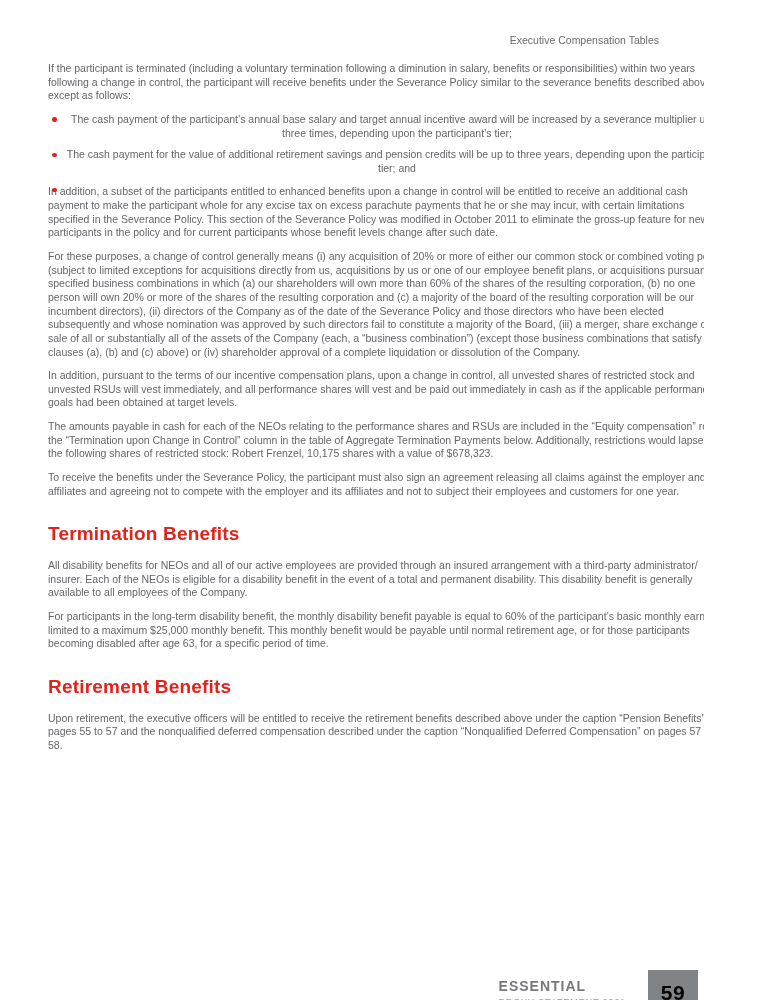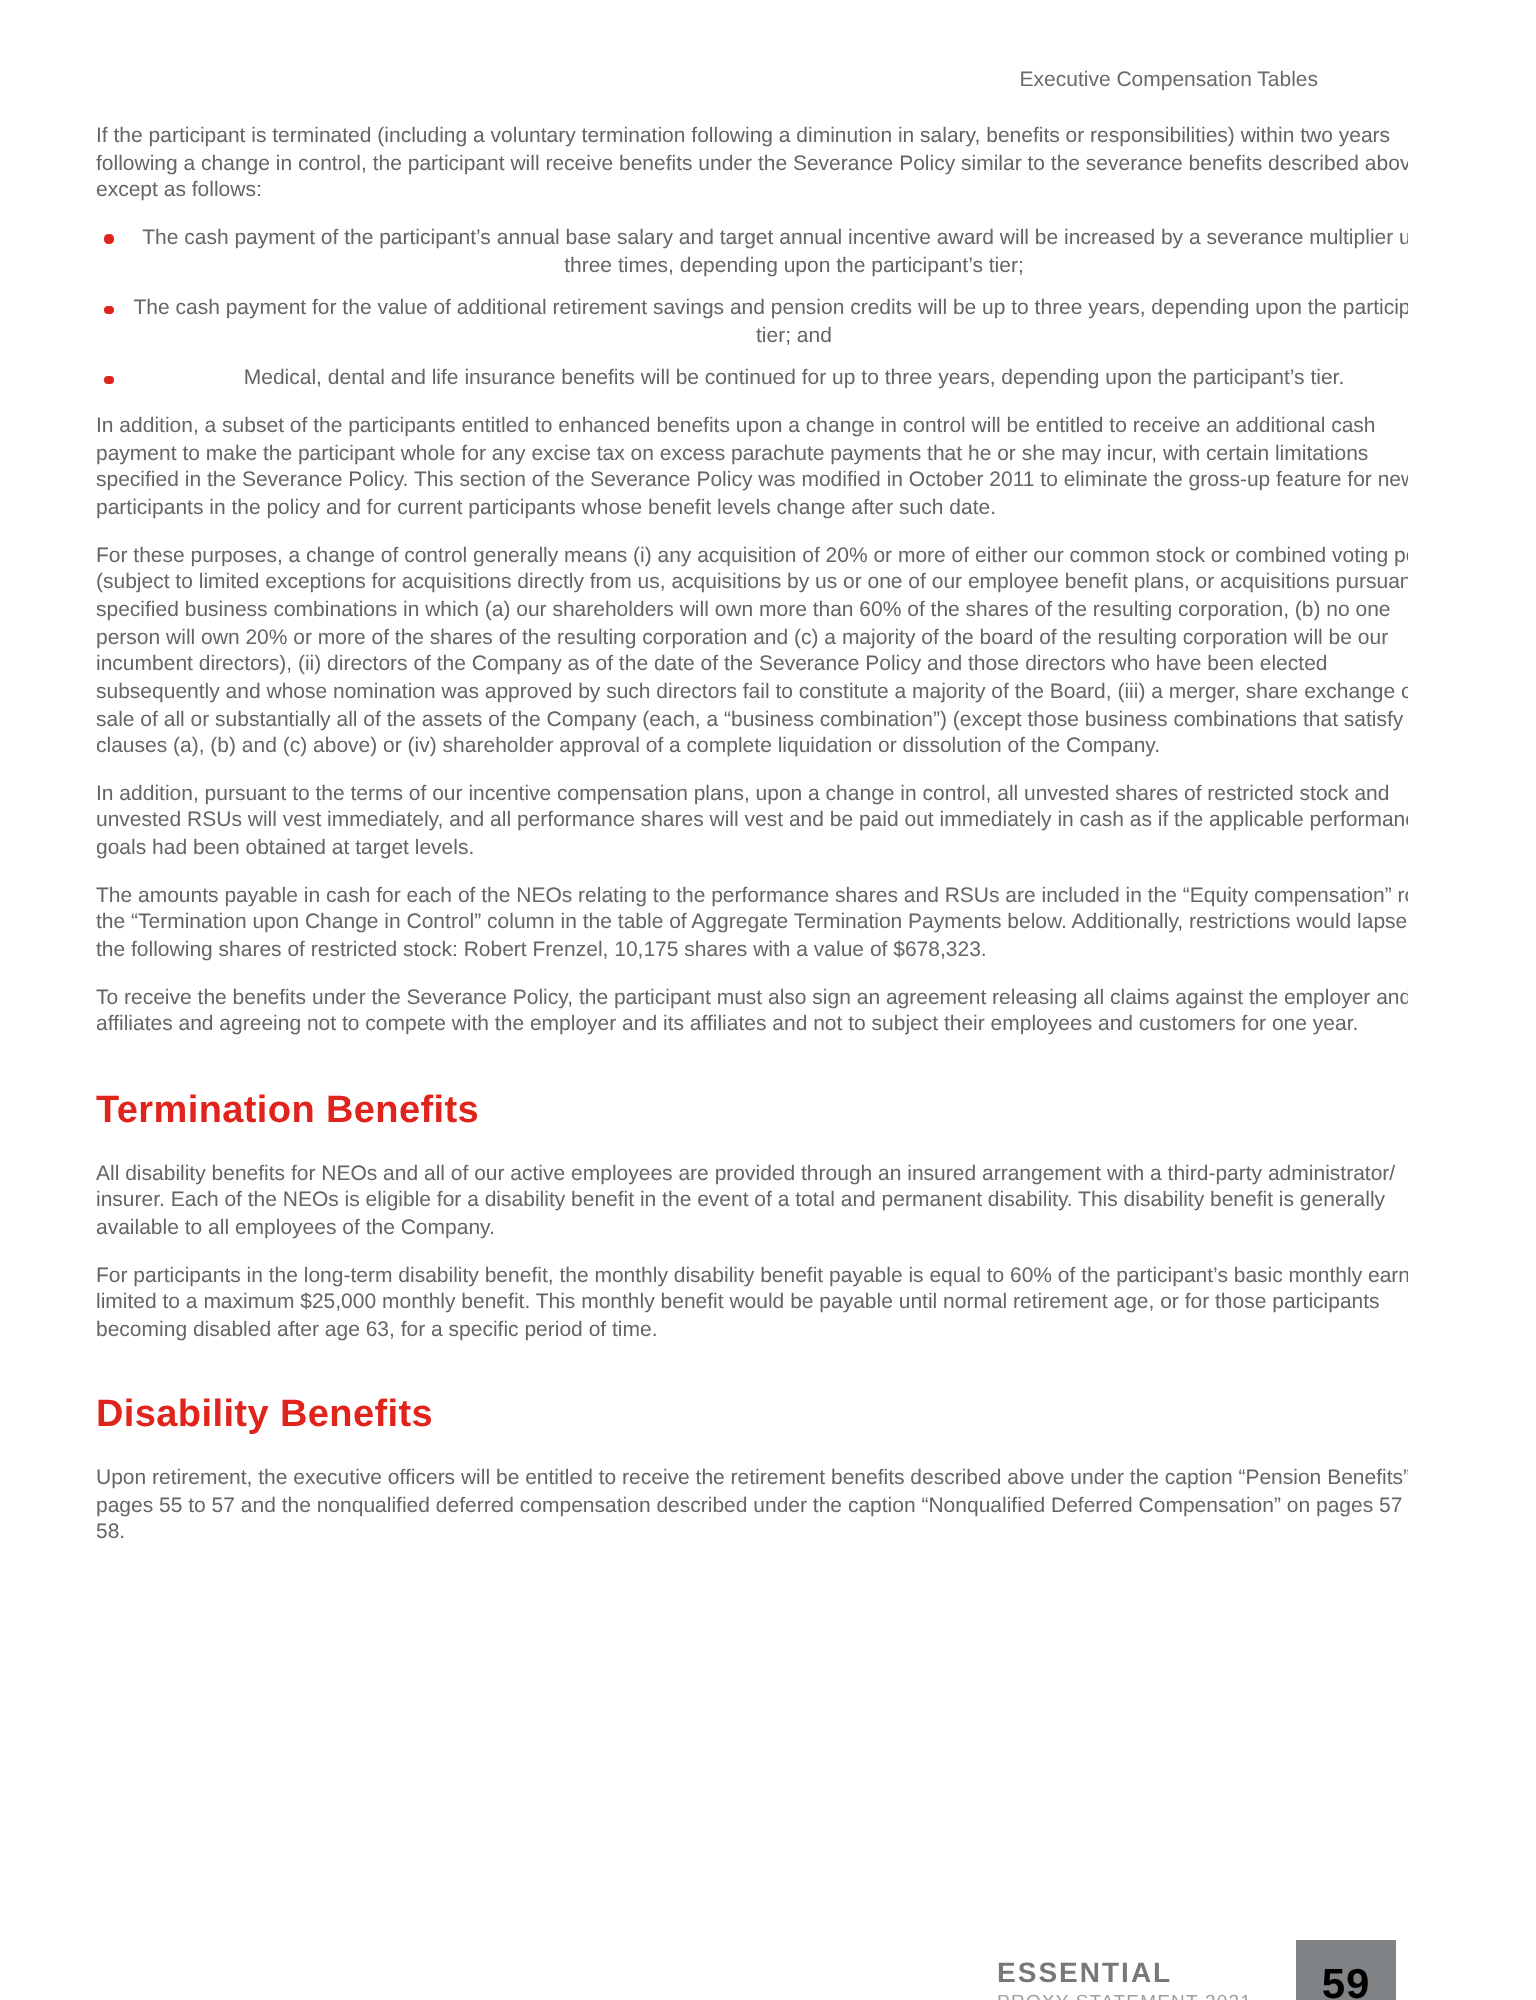--- a/index.html
+++ b/index.html
@@ -106,35 +106,34 @@
       <div class="bullet-item">
         <span class="bullet-marker"></span>
         <span>The cash payment of the participant’s annual base salary and target annual incentive award will be increased by a severance multiplier up to three times, depending upon the participant’s tier;</span>
       </div>
       <div class="bullet-item">
         <span class="bullet-marker"></span>
         <span>The cash payment for the value of additional retirement savings and pension credits will be up to three years, depending upon the participant’s tier; and</span>
       </div>
       <div class="bullet-item">
         <span class="bullet-marker"></span>
-        <span>Medical, dental and life insurance benefits will be continued for up to three years, depending upon the participant’s tier.</span>
       </div>
     </div>
 
     <p class="para">In addition, a subset of the participants entitled to enhanced benefits upon a change in control will be entitled to receive an additional cash payment to make the participant whole for any excise tax on excess parachute payments that he or she may incur, with certain limitations specified in the Severance Policy. This section of the Severance Policy was modified in October 2011 to eliminate the gross-up feature for new participants in the policy and for current participants whose benefit levels change after such date.</p>
     <p class="para">For these purposes, a change of control generally means (i) any acquisition of 20% or more of either our common stock or combined voting power (subject to limited exceptions for acquisitions directly from us, acquisitions by us or one of our employee benefit plans, or acquisitions pursuant to specified business combinations in which (a) our shareholders will own more than 60% of the shares of the resulting corporation, (b) no one person will own 20% or more of the shares of the resulting corporation and (c) a majority of the board of the resulting corporation will be our incumbent directors), (ii) directors of the Company as of the date of the Severance Policy and those directors who have been elected subsequently and whose nomination was approved by such directors fail to constitute a majority of the Board, (iii) a merger, share exchange or sale of all or substantially all of the assets of the Company (each, a “business combination”) (except those business combinations that satisfy clauses (a), (b) and (c) above) or (iv) shareholder approval of a complete liquidation or dissolution of the Company.</p>
     <p class="para">In addition, pursuant to the terms of our incentive compensation plans, upon a change in control, all unvested shares of restricted stock and unvested RSUs will vest immediately, and all performance shares will vest and be paid out immediately in cash as if the applicable performance goals had been obtained at target levels.</p>
     <p class="para">The amounts payable in cash for each of the NEOs relating to the performance shares and RSUs are included in the “Equity compensation” row of the “Termination upon Change in Control” column in the table of Aggregate Termination Payments below. Additionally, restrictions would lapse on the following shares of restricted stock: Robert Frenzel, 10,175 shares with a value of $678,323.</p>
     <p class="para">To receive the benefits under the Severance Policy, the participant must also sign an agreement releasing all claims against the employer and its affiliates and agreeing not to compete with the employer and its affiliates and not to subject their employees and customers for one year.</p>
 
     <h2 class="section-heading">Termination Benefits</h2>
     <p class="para">All disability benefits for NEOs and all of our active employees are provided through an insured arrangement with a third-party administrator/ insurer. Each of the NEOs is eligible for a disability benefit in the event of a total and permanent disability. This disability benefit is generally available to all employees of the Company.</p>
     <p class="para">For participants in the long-term disability benefit, the monthly disability benefit payable is equal to 60% of the participant’s basic monthly earnings, limited to a maximum $25,000 monthly benefit. This monthly benefit would be payable until normal retirement age, or for those participants becoming disabled after age 63, for a specific period of time.</p>
 
-    <h2 class="section-heading">Disability Benefits</h2>
+    <h2 class="section-heading">Retirement Benefits</h2>
     <p class="para">Upon retirement, the executive officers will be entitled to receive the retirement benefits described above under the caption “Pension Benefits” on pages 55 to 57 and the nonqualified deferred compensation described under the caption “Nonqualified Deferred Compensation” on pages 57 to 58.</p>
 
   </div>
 
   <div class="footer-text">
     <div class="footer-brand">ESSENTIAL</div>
     <div class="footer-subtitle">PROXY STATEMENT 2021</div>
   </div>
 
   <div class="page-number-box">

